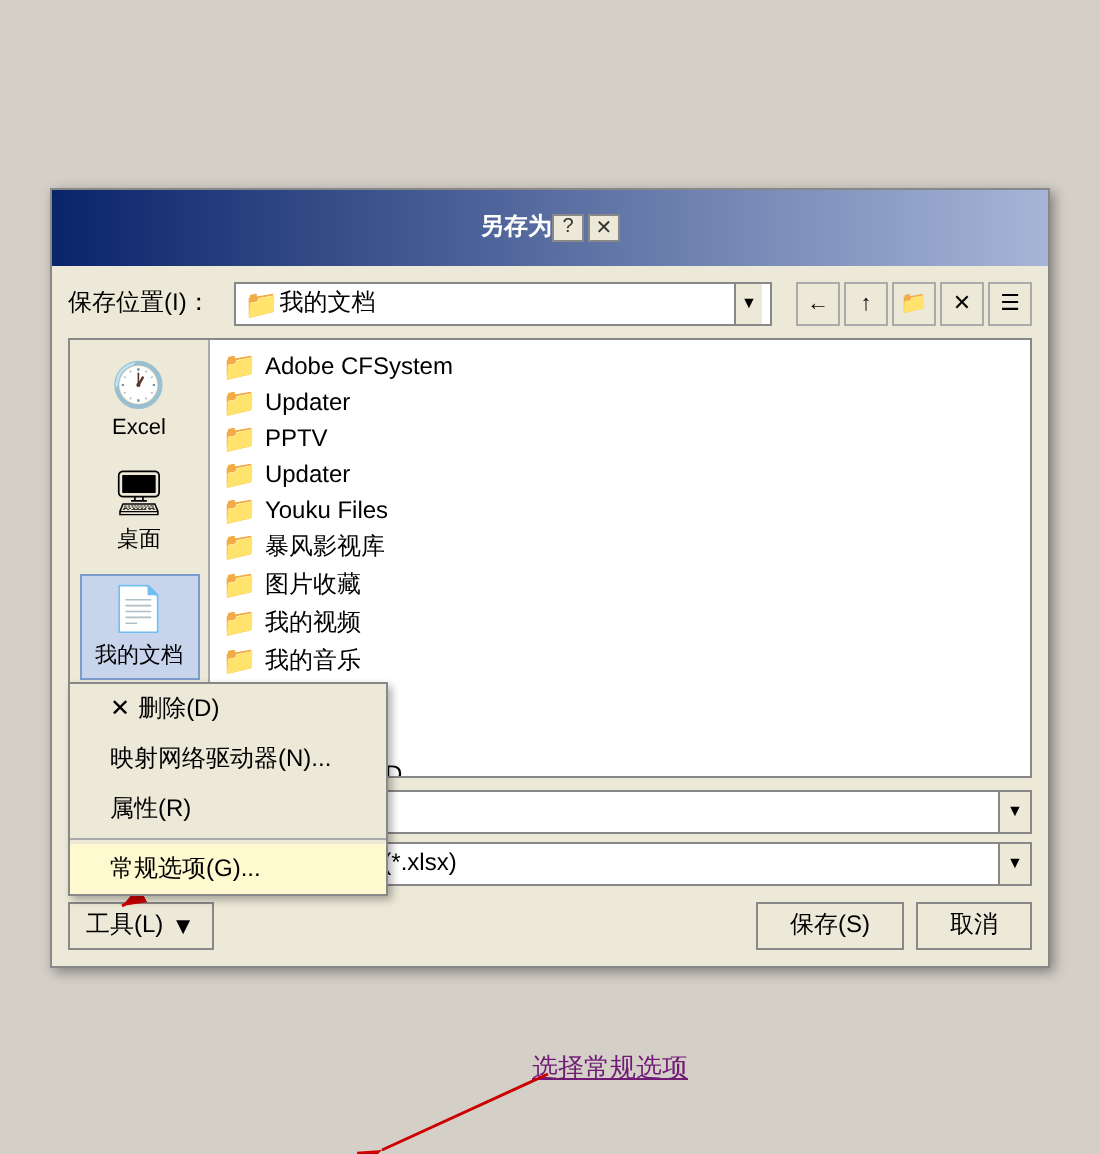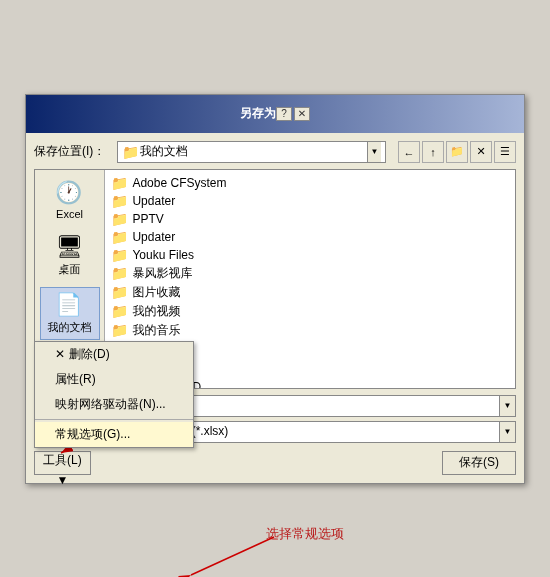--- a/index.html
+++ b/index.html
@@ -197,21 +197,20 @@
     .tools-btn {
       height: 24px;
       padding: 0 8px;
       background: #ece9d8;
       border: 1px solid #888;
       cursor: pointer;
       font-size: 12px;
       display: flex;
       align-items: center;
       gap: 4px;
-      flex-direction: column;
     }
     .action-buttons {
       display: flex;
       gap: 6px;
       padding-left: 12px;
     }
     .action-btn {
       height: 24px;
       padding: 0 16px;
       background: #ece9d8;
@@ -368,34 +367,35 @@
       </div>
     </div>
 
     <div class="button-row">
       <div class="tools-btn">
         <span>工具(L)</span>
         <span>▼</span>
       </div>
       <div class="action-buttons">
         <button class="action-btn">保存(S)</button>
+        <button class="action-btn">取消</button>
       </div>
     </div>
   </div>
 
   <div class="dropdown-menu">
     <div class="menu-item">
       <span>✕</span>
       <span>删除(D)</span>
     </div>
     <div class="menu-item">
+      <span>映射网络驱动器(N)...</span>
+    </div>
+    <div class="menu-item">
       <span>属性(R)</span>
-    </div>
-    <div class="menu-item">
-      <span>映射网络驱动器(N)...</span>
     </div>
     <div class="menu-separator"></div>
     <div class="menu-item highlighted">
       <span>常规选项(G)...</span>
     </div>
   </div>
 
   <div style="position:absolute;top:0;left:0;width:100%;height:100%;pointer-events:none;">
 
     <div style="position:absolute;top:290px;left:90px;font-size:13px;color:#333;">单击工具按钮</div>
@@ -403,21 +403,21 @@
     <svg style="position:absolute;top:0;left:0;width:100%;height:100%;overflow:visible;">
 
       <defs>
         <marker id="arrowhead1" markerWidth="8" markerHeight="6" refX="8" refY="3" orient="auto">
           <polygon points="0 0, 8 3, 0 6" fill="#cc0000"></polygon>
         </marker>
       </defs>
       <line x1="125" y1="308" x2="35" y2="358" stroke="#cc0000" stroke-width="1.5" marker-end="url(#arrowhead1)"></line>
     </svg>
 
-    <div style="position:absolute;top:430px;left:240px;font-size:13px;color:#b91c1c;">选择常规选项</div>
+    <div style="position:absolute;top:430px;left:240px;font-size:13px;color:#701a75;text-decoration:underline;">选择常规选项</div>
 
     <svg style="position:absolute;top:0;left:0;width:100%;height:100%;overflow:visible;">
       <defs>
         <marker id="arrowhead2" markerWidth="8" markerHeight="6" refX="0" refY="3" orient="auto">
           <polygon points="8 0, 0 3, 8 6" fill="#cc0000"></polygon>
         </marker>
       </defs>
       <line x1="248" y1="442" x2="165" y2="480" stroke="#cc0000" stroke-width="1.5" marker-end="url(#arrowhead2)"></line>
     </svg>
   </div>

